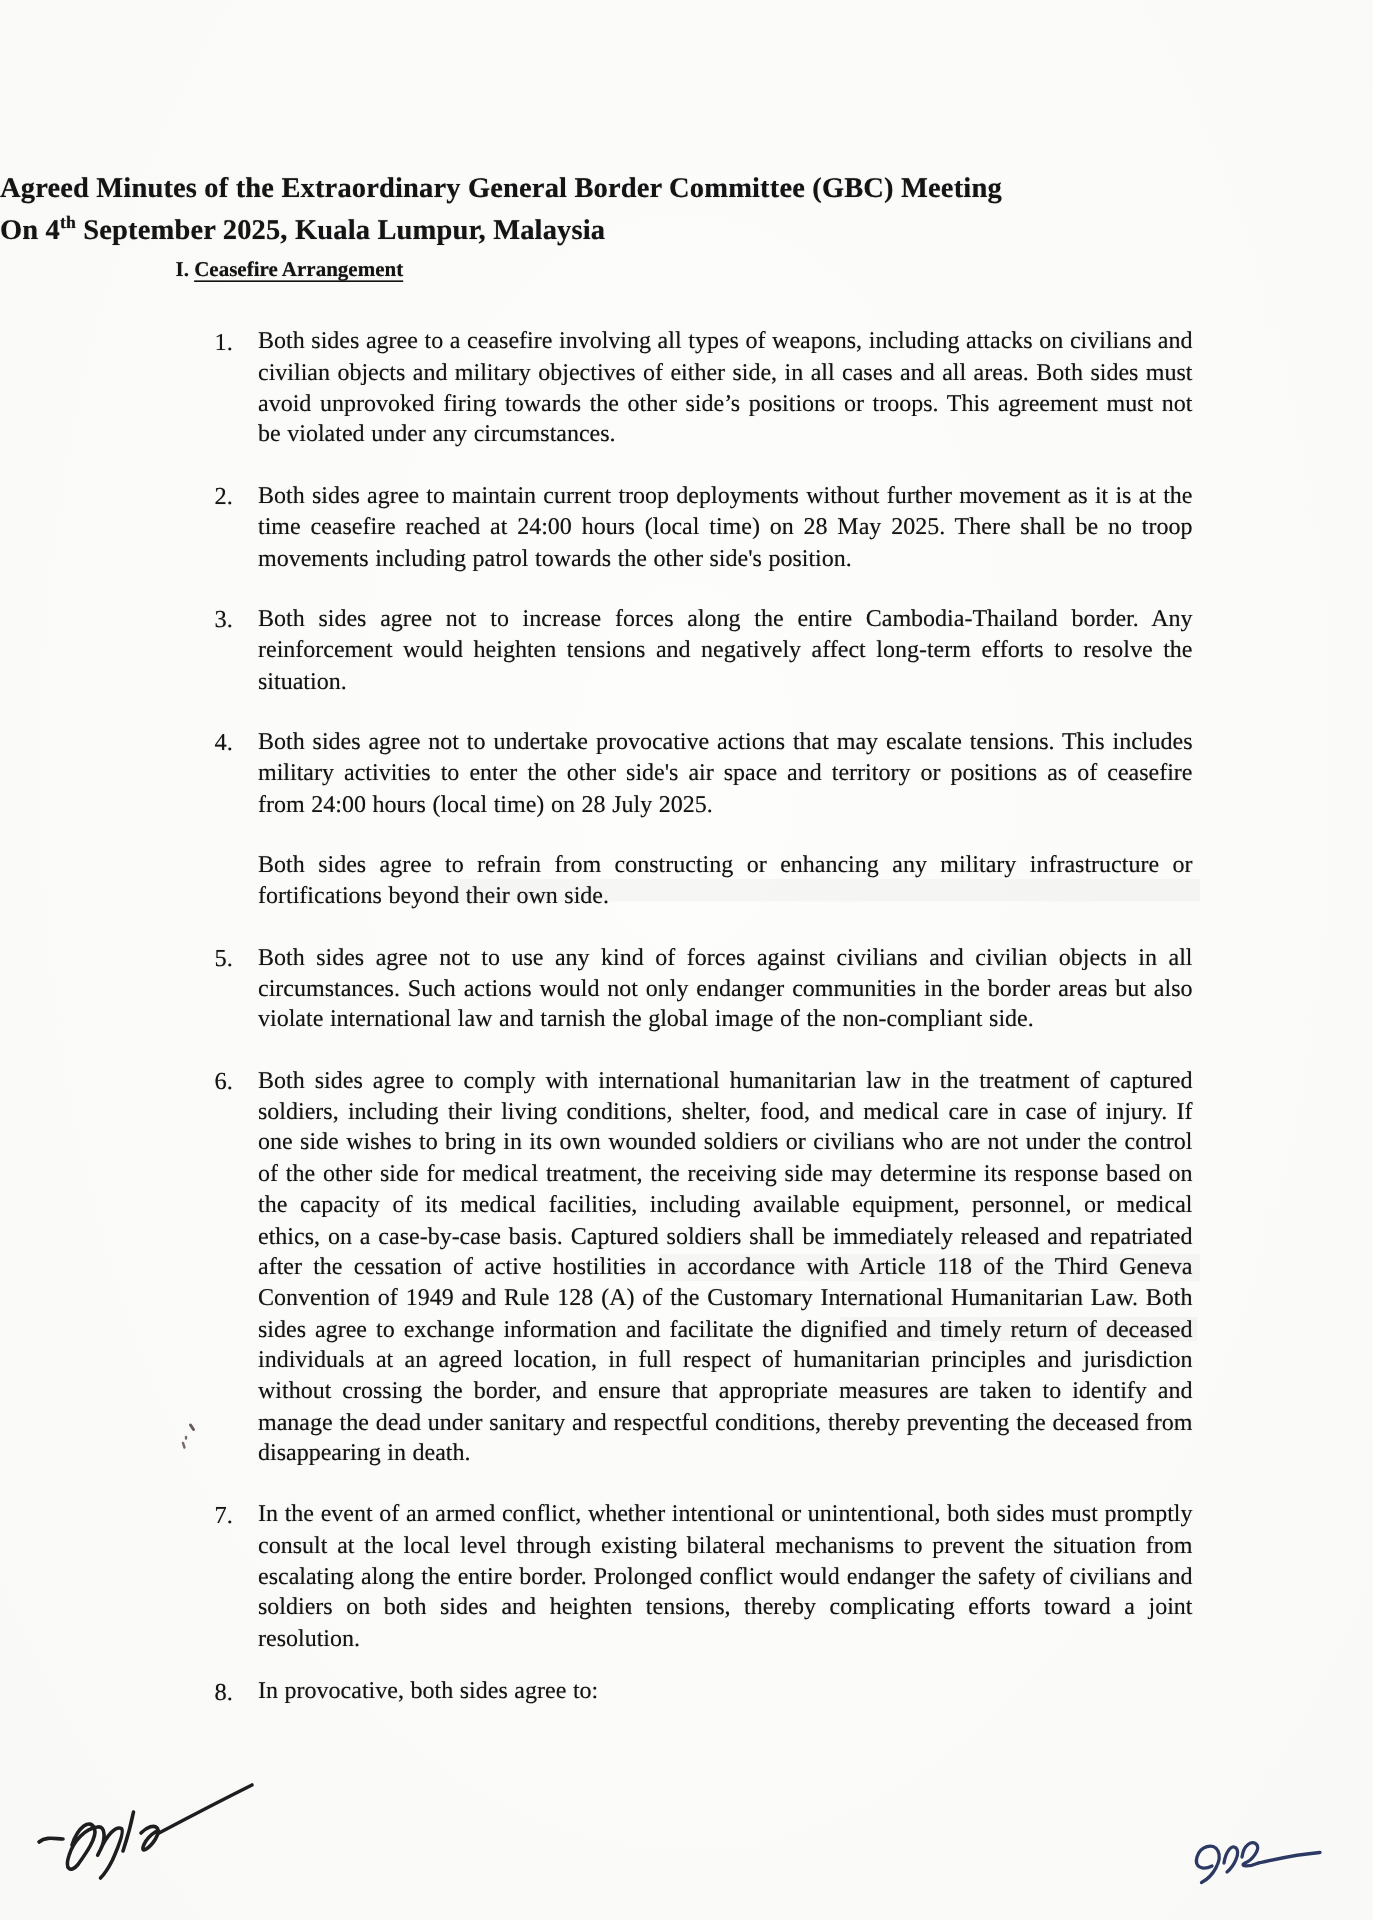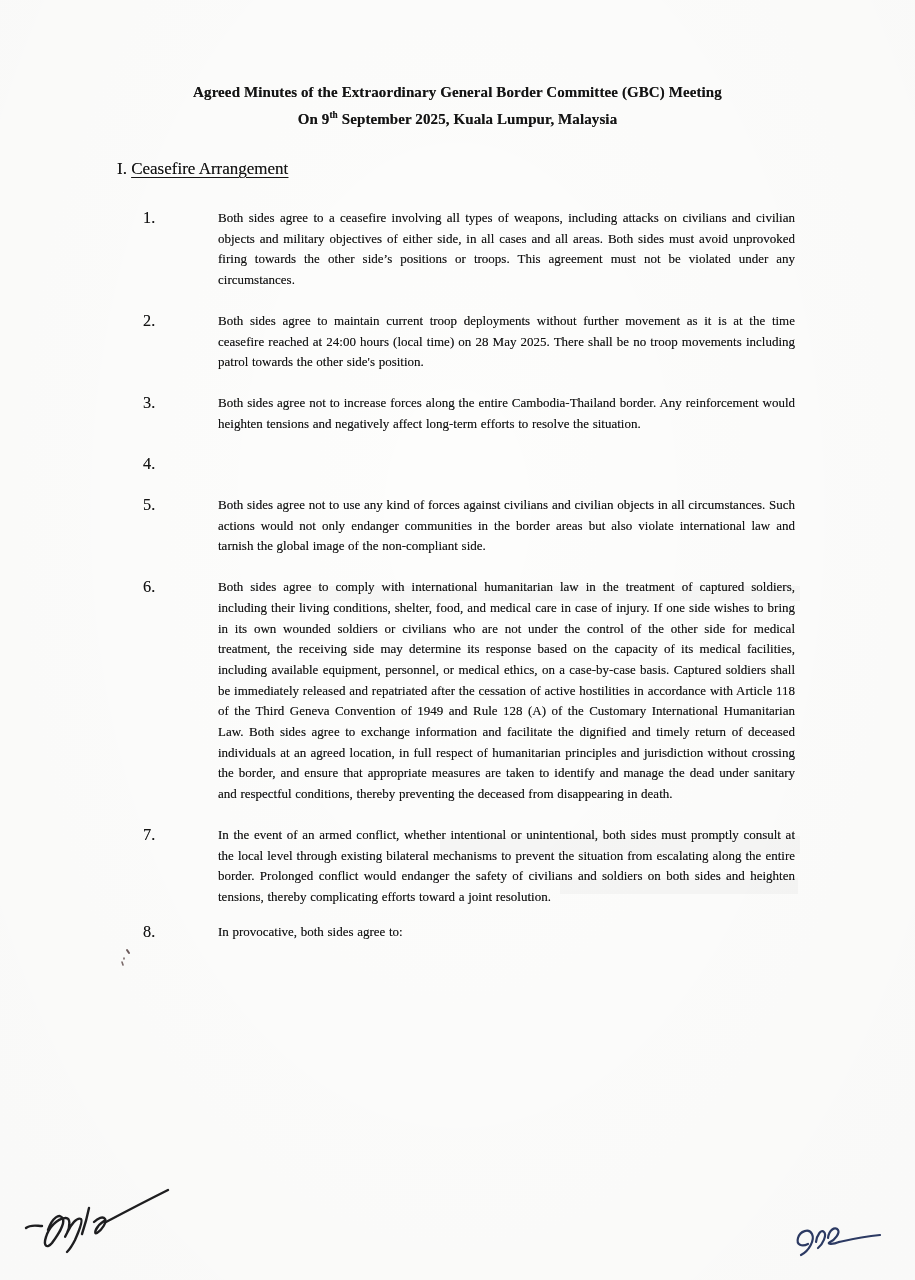--- a/index.html
+++ b/index.html
@@ -17,73 +17,72 @@
       radial-gradient(ellipse at 50% 40%, rgba(0,0,0,0.00), rgba(0,0,0,0.015) 90%),
       #fdfdfc;
   }
   
   .scan-band { position: absolute; background: rgba(60,60,70,0.035); pointer-events: none; }
   .band1 { left: 440px; top: 836px; width: 360px; height: 18px; }
   .band2 { left: 560px; top: 878px; width: 238px; height: 16px; }
   .band3 { left: 300px; top: 586px;  width: 500px; height: 15px; }
 
   .title-block {
-    padding-top: 81px;
-    text-align: center;
+    padding-top: 114px;
+    text-align: left;
     font-weight: bold;
-    font-size: 15px;
+    font-size: 19px;
     line-height: 23px;
     letter-spacing: 0.1px;
     text-shadow: 0 0 0.6px rgba(20,20,20,0.55);
   }
   .title-block .sup { vertical-align: super; font-size: 0.62em; }
 
   .section-heading {
-    margin: 28px 0 0 117px;
-    font-size: 17px;
-    font-weight: normal;
+    margin: 8px 0 0 117px;
+    font-size: 14px;
+    font-weight: bold;
     text-shadow: 0 0 0.6px rgba(20,20,20,0.55);
   }
   .section-heading .sec-title { text-decoration: underline; text-underline-offset: 3px; }
 
   .list { margin-top: 29px; padding: 0 120px 0 143px; }
   .item { display: flex; margin-bottom: 20px; }
   .item-num {
     flex: none; width: 29px;
     font-size: 16.3px; line-height: 20.7px;
     text-shadow: 0 0 0.5px rgba(20,20,20,0.5);
   }
   .item-body { flex: 1; }
   .item-body p {
-    font-size: 13px; line-height: 20.7px;
+    font-size: 16px; line-height: 20.7px;
     text-align: justify;
     text-shadow: 0 0 0.5px rgba(20,20,20,0.5);
     word-spacing: 0.4px;
-    margin-left: 46px;
   }
   .item-body p.extra { margin-top: 20px; }
   .item-body p:empty { display: none; }
 
   .stray-mark { position: absolute; left: 118px; top: 944px; width: 16px; height: 28px; }
   .sig { position: absolute; }
   .sig-left  { left: 20px;  top: 1182px; width: 160px; height: 74px; }
   .sig-right { left: 782px; top: 1214px; width: 102px; height: 46px; }
 </style>
 </head>
 <body>
 
 <div class="page">
 
   <div class="scan-band band1"></div>
   <div class="scan-band band2"></div>
   <div class="scan-band band3"></div>
 
   <div class="title-block">
     <div>Agreed Minutes of the Extraordinary General Border Committee (GBC) Meeting</div>
-    <div><span>On 9</span><span class="sup">th</span><span> September 2025, Kuala Lumpur, Malaysia</span></div>
+    <div><span>On 4</span><span class="sup">th</span><span> September 2025, Kuala Lumpur, Malaysia</span></div>
   </div>
 
   <div class="section-heading">
     <span class="sec-num">I.</span>
     <span class="sec-title">Ceasefire Arrangement</span>
   </div>
 
   <div class="list">
 
     <div class="item">
@@ -103,20 +102,22 @@
     <div class="item">
       <div class="item-num">3.</div>
       <div class="item-body">
           <p>Both sides agree not to increase forces along the entire Cambodia-Thailand border. Any reinforcement would heighten tensions and negatively affect long-term efforts to resolve the situation.</p>
         </div>
     </div>
 
     <div class="item">
       <div class="item-num">4.</div>
       <div class="item-body">
+        <p>Both sides agree not to undertake provocative actions that may escalate tensions. This includes military activities to enter the other side's air space and territory or positions as of ceasefire from 24:00 hours (local time) on 28 July 2025.</p>
+        <p class="extra">Both sides agree to refrain from constructing or enhancing any military infrastructure or fortifications beyond their own side.</p>
       </div>
     </div>
 
     <div class="item">
       <div class="item-num">5.</div>
       <div class="item-body">
           <p>Both sides agree not to use any kind of forces against civilians and civilian objects in all circumstances. Such actions would not only endanger communities in the border areas but also violate international law and tarnish the global image of the non-compliant side.</p>
         </div>
     </div>
 

